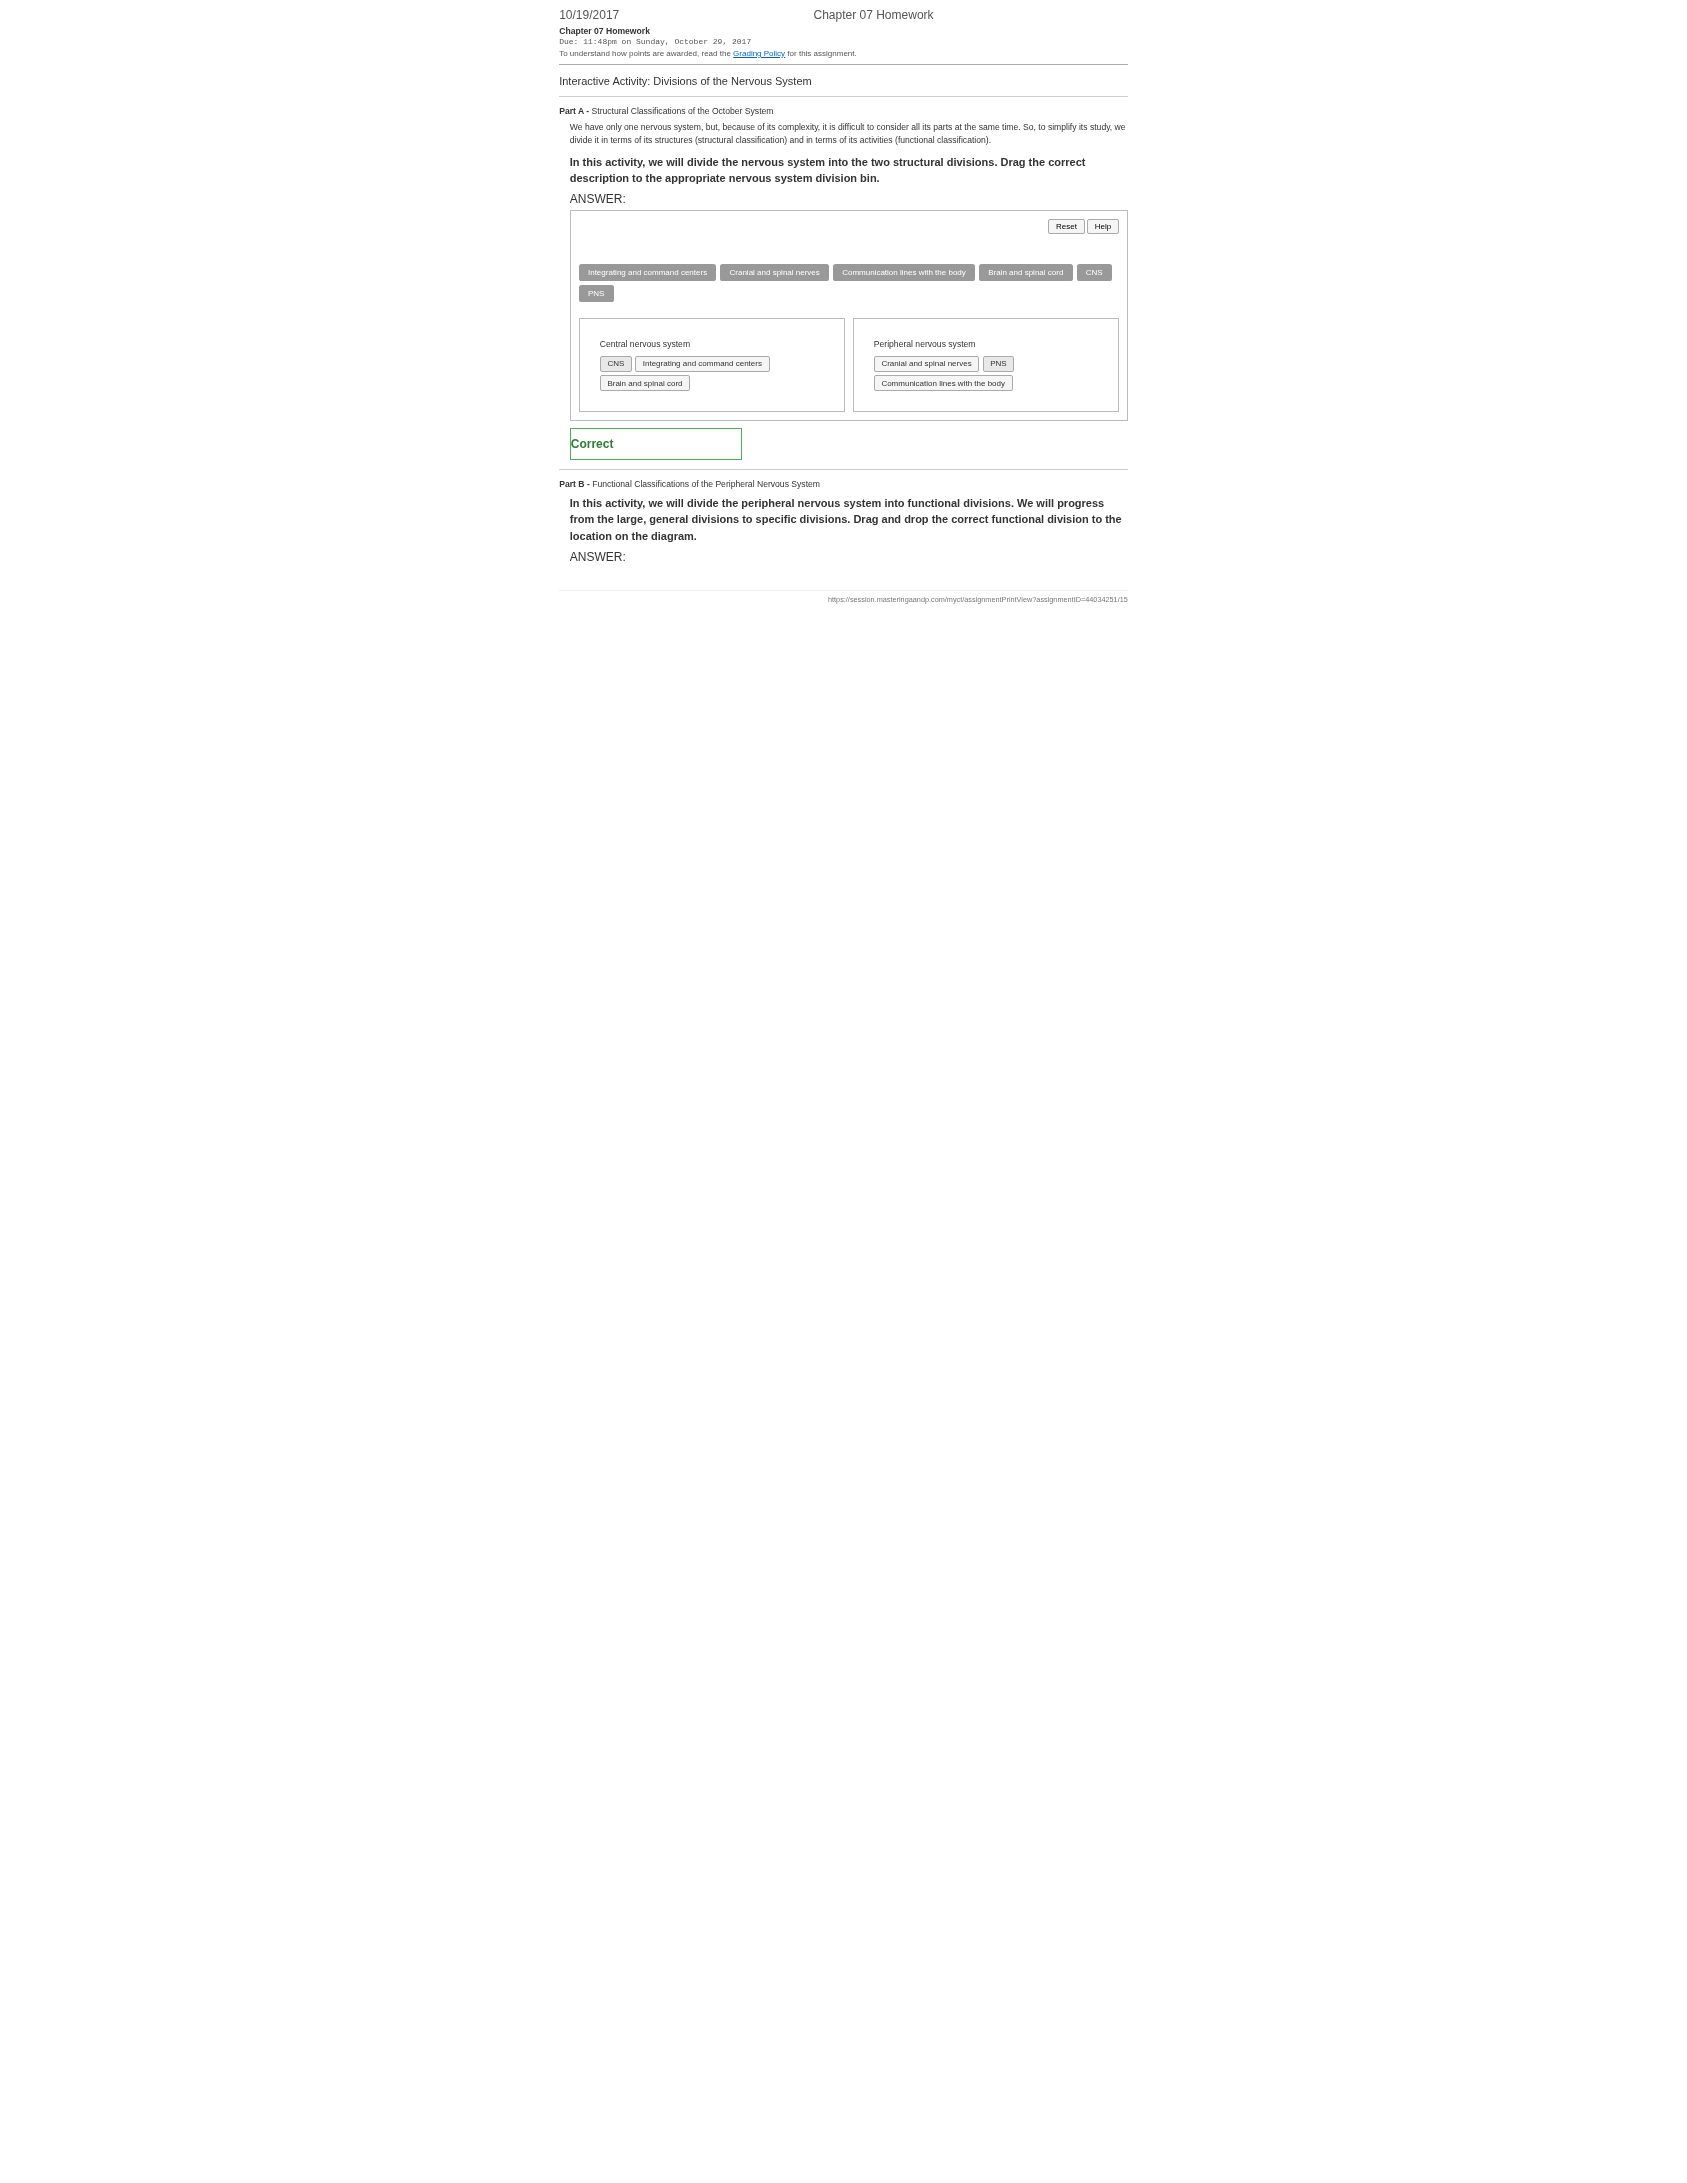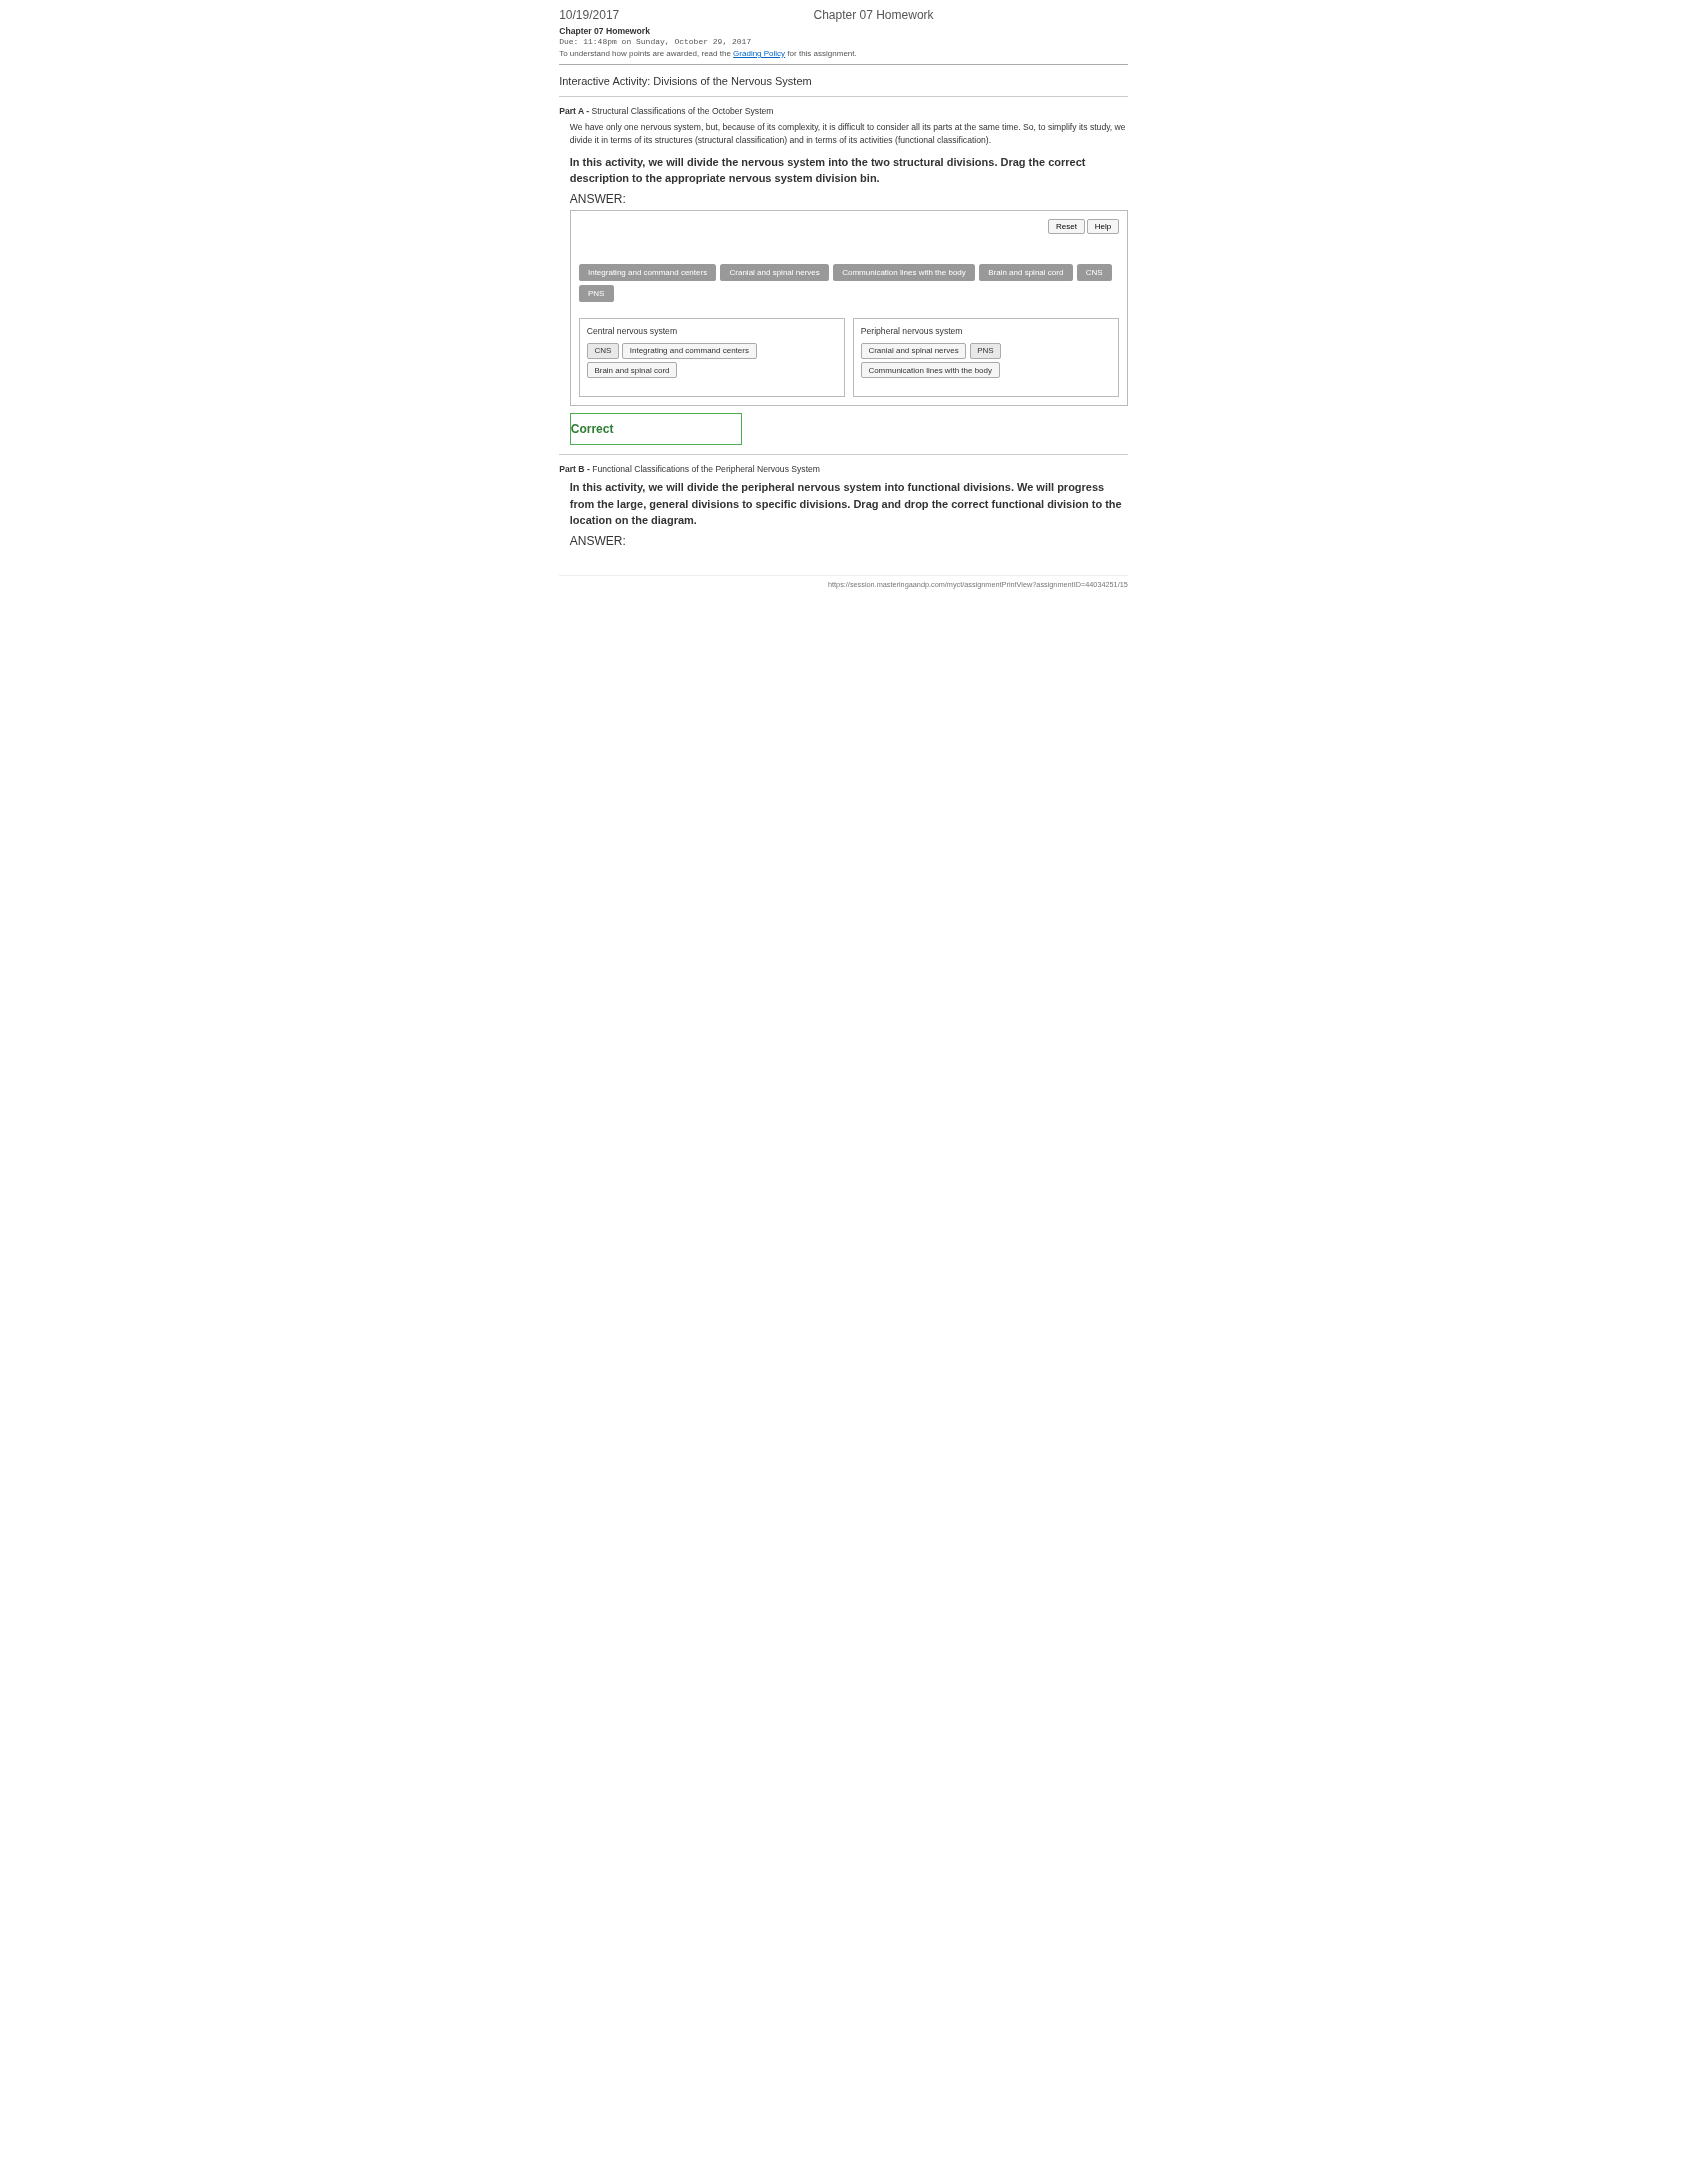--- a/index.html
+++ b/index.html
@@ -122,21 +122,21 @@
     .drag-chip.wide { min-width: 79px; }
     .drag-chip.medium { min-width: 53px; }
     .drag-chip.small { min-width: 26.4px; }
     .drop-zones-container {
       display: flex;
       gap: 8px;
     }
     .drop-zone-box {
       flex: 1;
       border: 0.7px solid #bbb;
-      padding: 7px;
+      padding: 20px;
       min-height: 79px;
     }
     .drop-zone-title {
       font-size: 8.6px;
       margin-bottom: 6.6px;
       color: #333;
     }
     .drop-zone-items {
       display: flex;
       flex-wrap: wrap;

